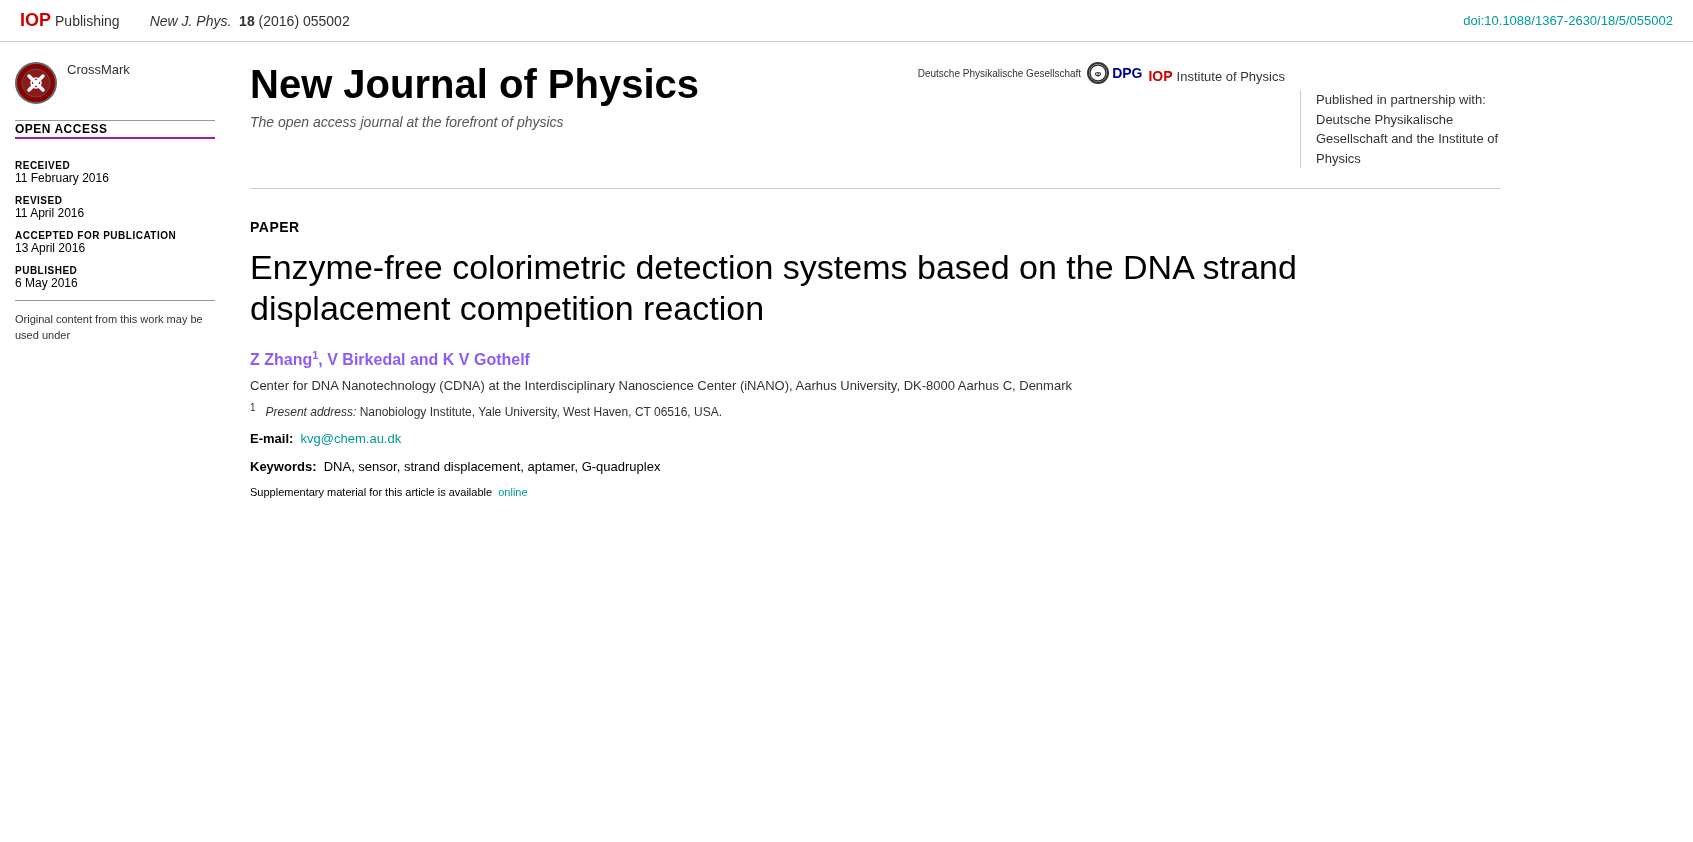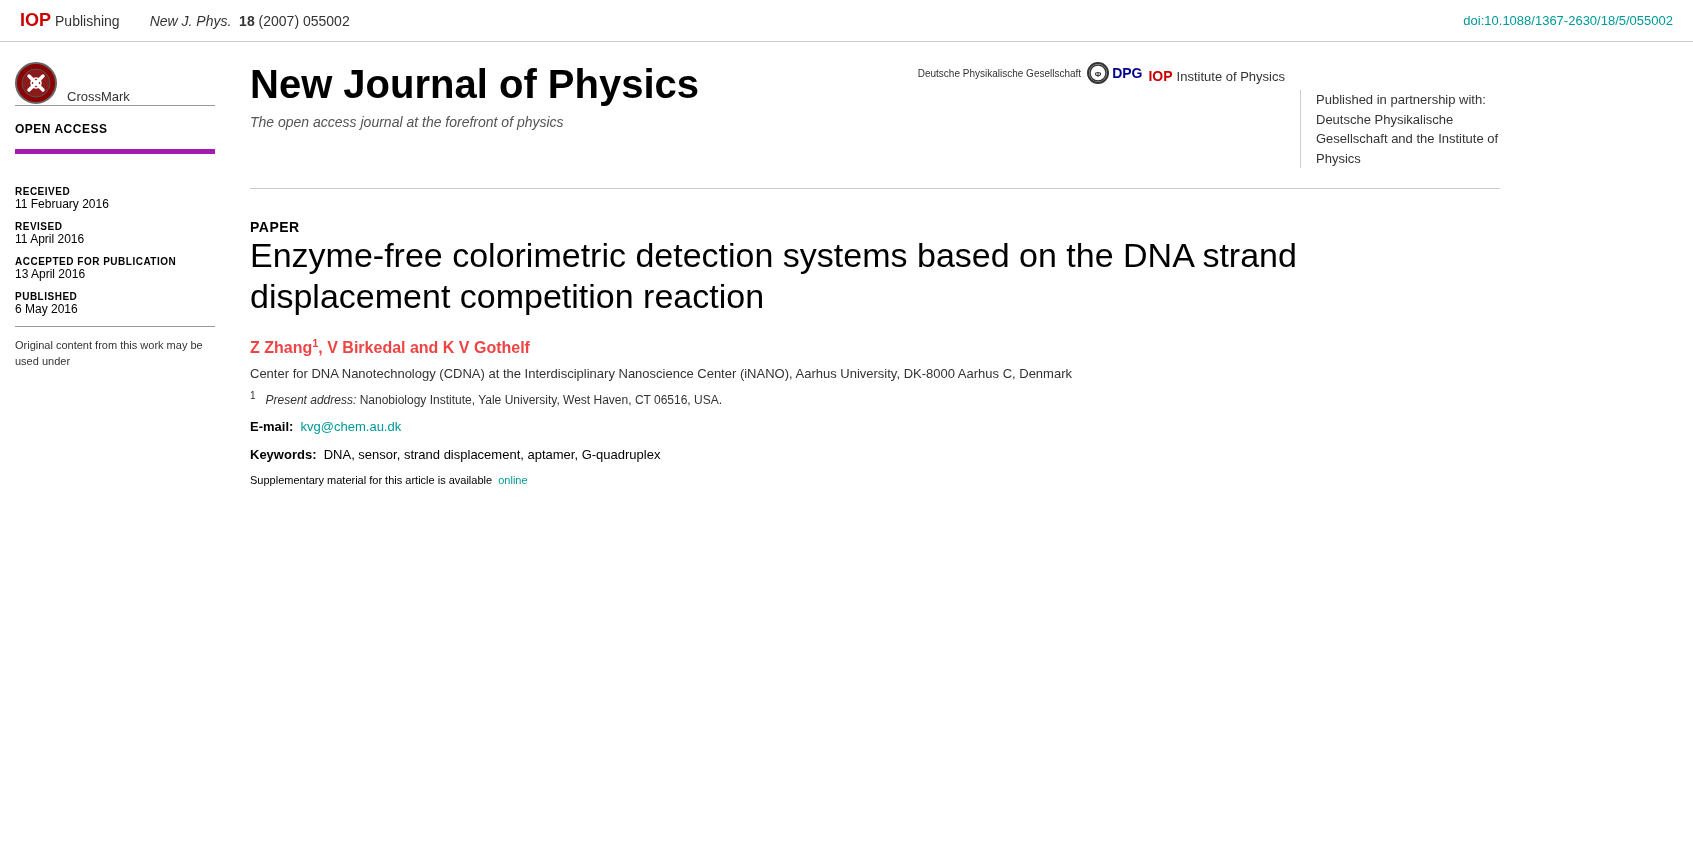--- a/index.html
+++ b/index.html
@@ -68,25 +68,24 @@
     
     .sidebar {
       width: 230px;
       min-width: 230px;
       padding: 0 15px;
       flex-shrink: 0;
     }
 
     .crossmark-area {
       display: flex;
-      align-items: flex-end;
+      align-items: flex-start;
       gap: 10px;
-      padding-bottom: 1px;
+      padding-bottom: 16px;
       border-bottom: 1px solid #999;
-      margin-bottom: 15px;
     }
     .crossmark-logo {
       width: 42px;
       height: 42px;
       border-radius: 50%;
       background: #8B0000;
       display: flex;
       align-items: center;
       justify-content: center;
       position: relative;
@@ -97,23 +96,23 @@
       width: 30px;
       height: 30px;
     }
     .crossmark-label {
       font-family: Arial, sans-serif;
       font-size: 13px;
       color: #333;
     }
 
     .open-access-section {
-      padding-bottom: 12px;
-      border-bottom: 5px solid #a21caf;
-      margin-bottom: 32px;
+      padding-bottom: 0;
+      border-bottom: 2px solid #a21caf;
+      margin-bottom: 21px;
     }
     .open-access-title {
       font-family: Arial, sans-serif;
       font-size: 12px;
       font-weight: bold;
       letter-spacing: 0.5px;
       color: #000;
       margin-bottom: 4px;
     }
 
@@ -261,38 +260,39 @@
       padding-left: 15px;
       margin-top: 28px;
     }
 
     
     .paper-type {
       font-family: Arial, sans-serif;
       font-size: 14px;
       font-weight: bold;
       letter-spacing: 0.5px;
+      margin-bottom: 12px;
       color: #000;
     }
 
     .article-title {
       font-family: Arial, sans-serif;
       font-size: 34px;
       font-weight: normal;
       color: #000;
       line-height: 1.2;
       margin-bottom: 20px;
       max-width: 1100px;
     }
 
     .authors {
       font-family: Arial, sans-serif;
       font-size: 16px;
       font-weight: bold;
-      color: #ef4444;
+      color: #8b5cf6;
       margin-bottom: 8px;
     }
     .author-sup {
       font-size: 11px;
       vertical-align: super;
     }
 
     .affiliation {
       font-family: Arial, sans-serif;
       font-size: 13px;
@@ -348,21 +348,21 @@
 
 <div class="header">
   <div class="header-left">
     <div class="iop-logo">
       <span class="iop-text">IOP</span>
       <span class="publishing-text">Publishing</span>
     </div>
     <div class="journal-ref">
       <em>New J. Phys.</em>
       &nbsp;<strong>18</strong>
-      (<span>2007</span>)
+      (<span>2016</span>)
       <span>055002</span>
     </div>
   </div>
   <a class="doi-link" href="#">doi:10.1088/1367-2630/18/5/055002</a>
 </div>
 
 <div class="main-container">
 
   <div class="sidebar">
 

